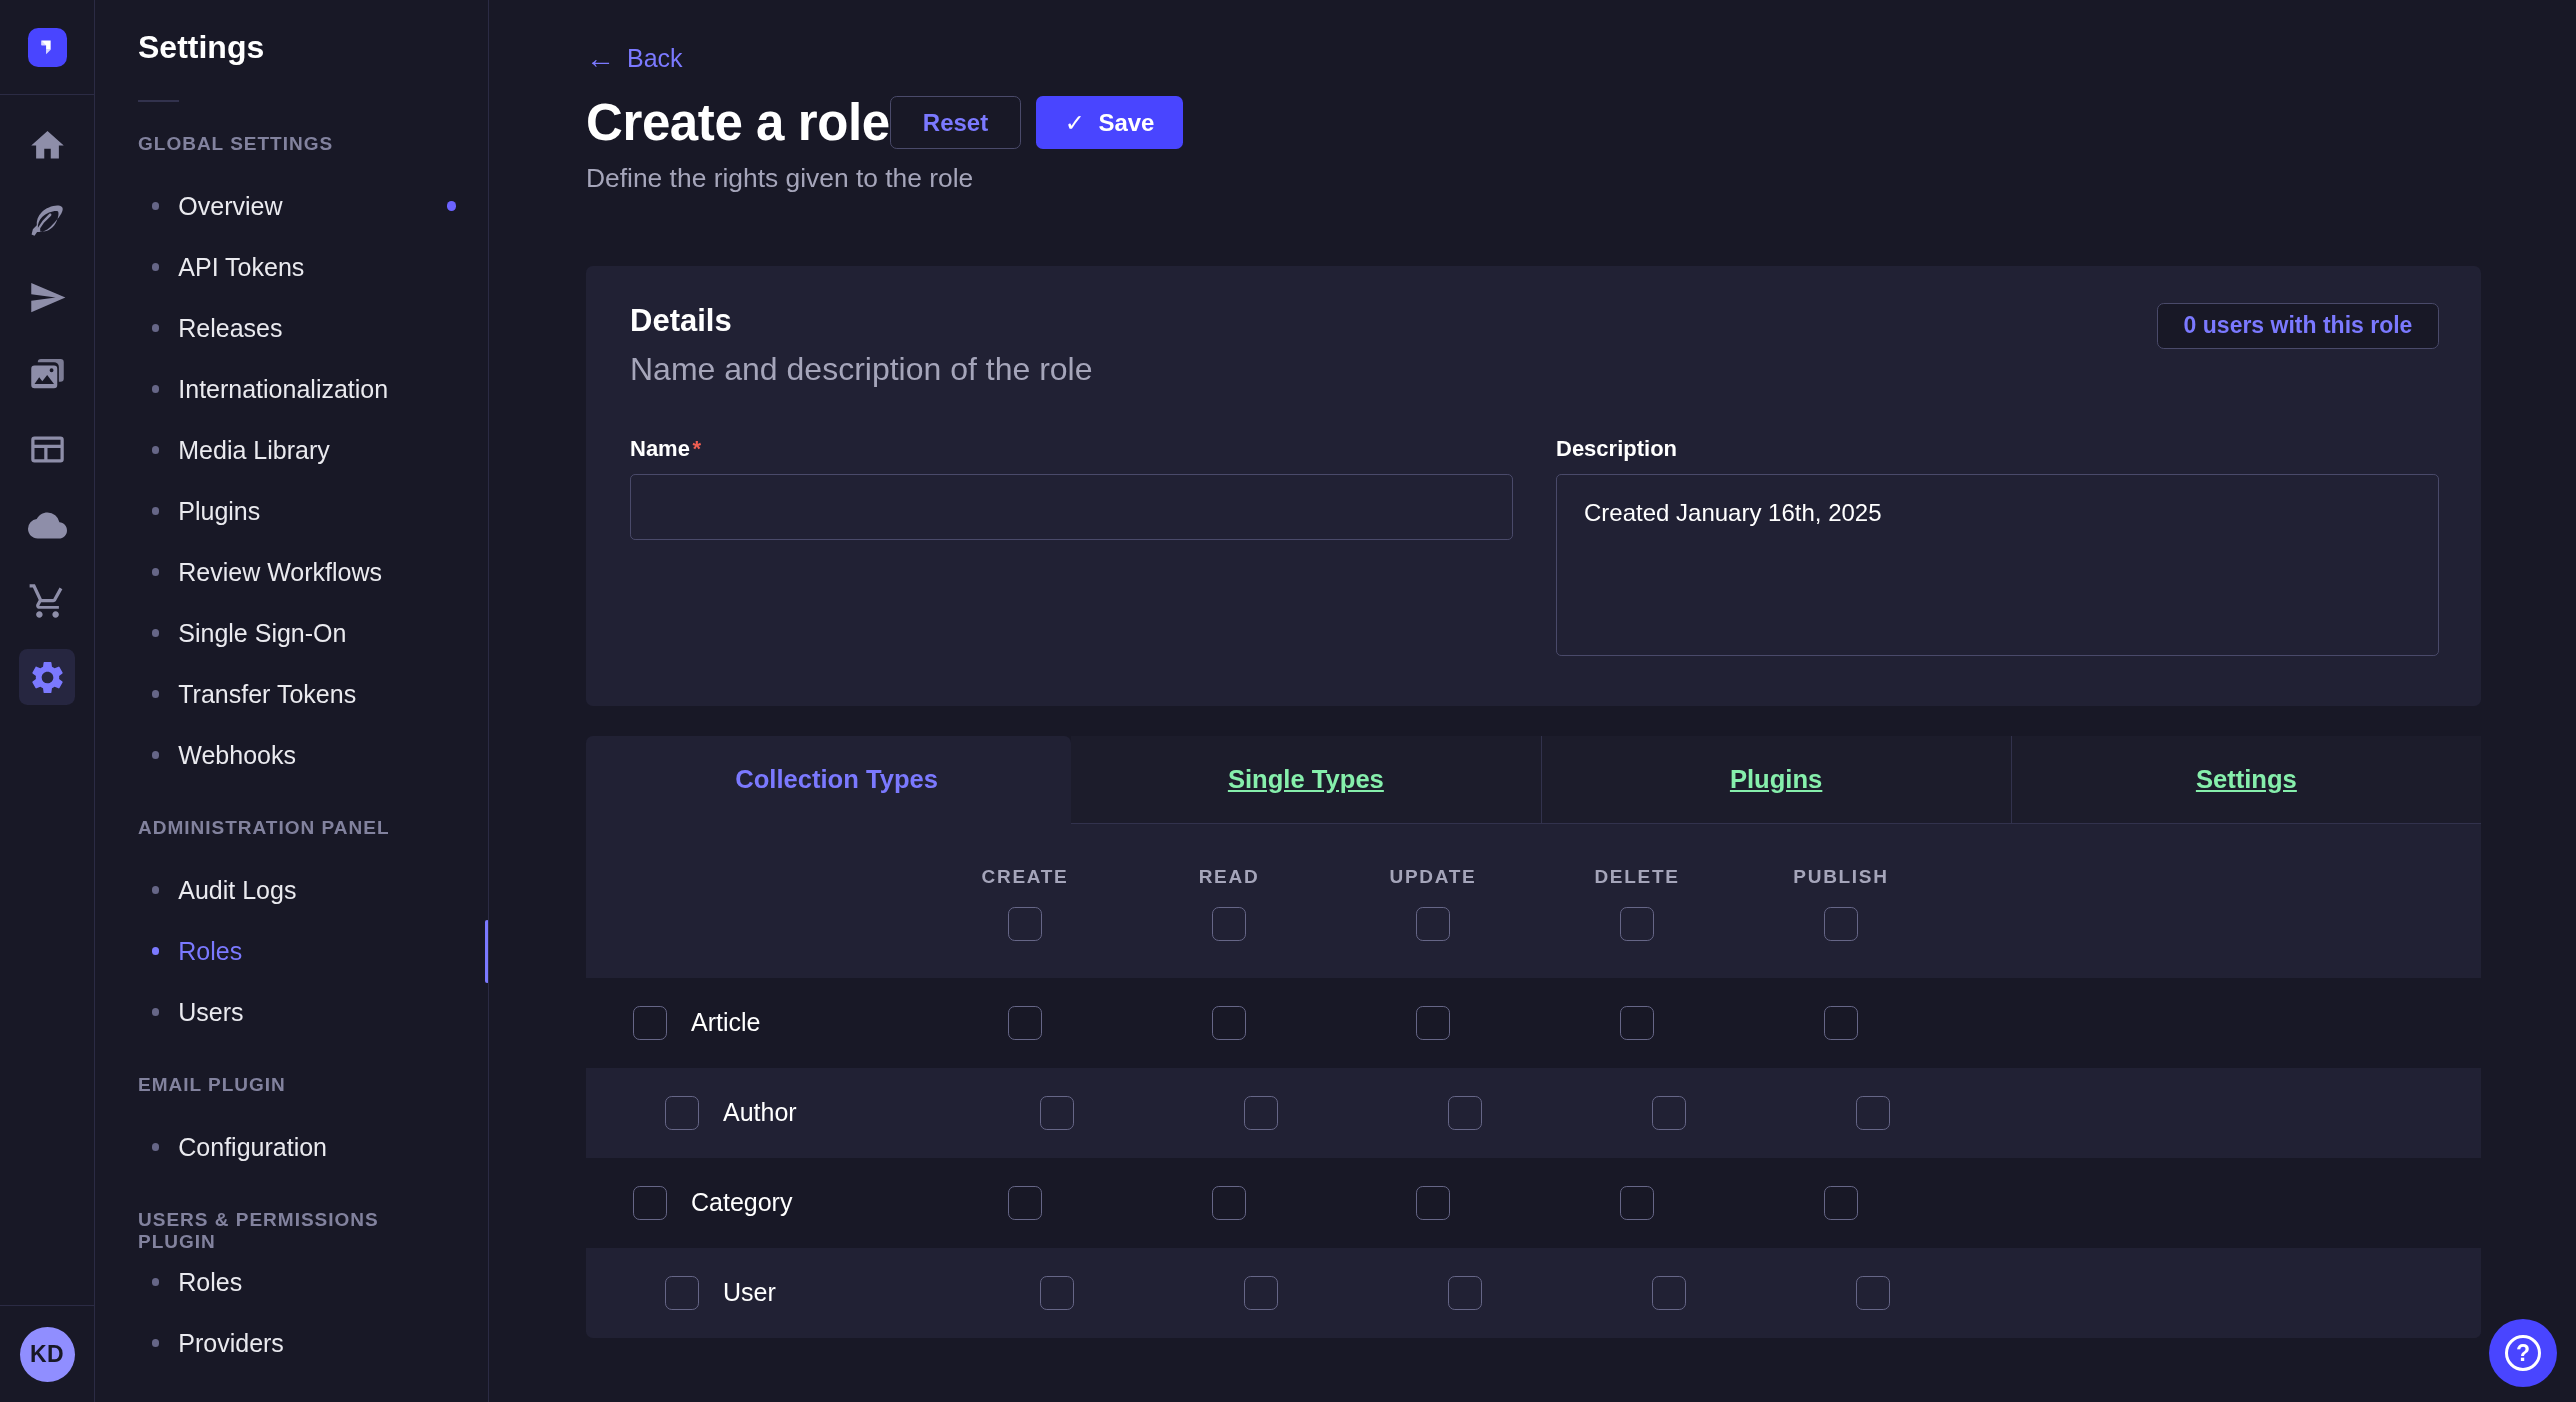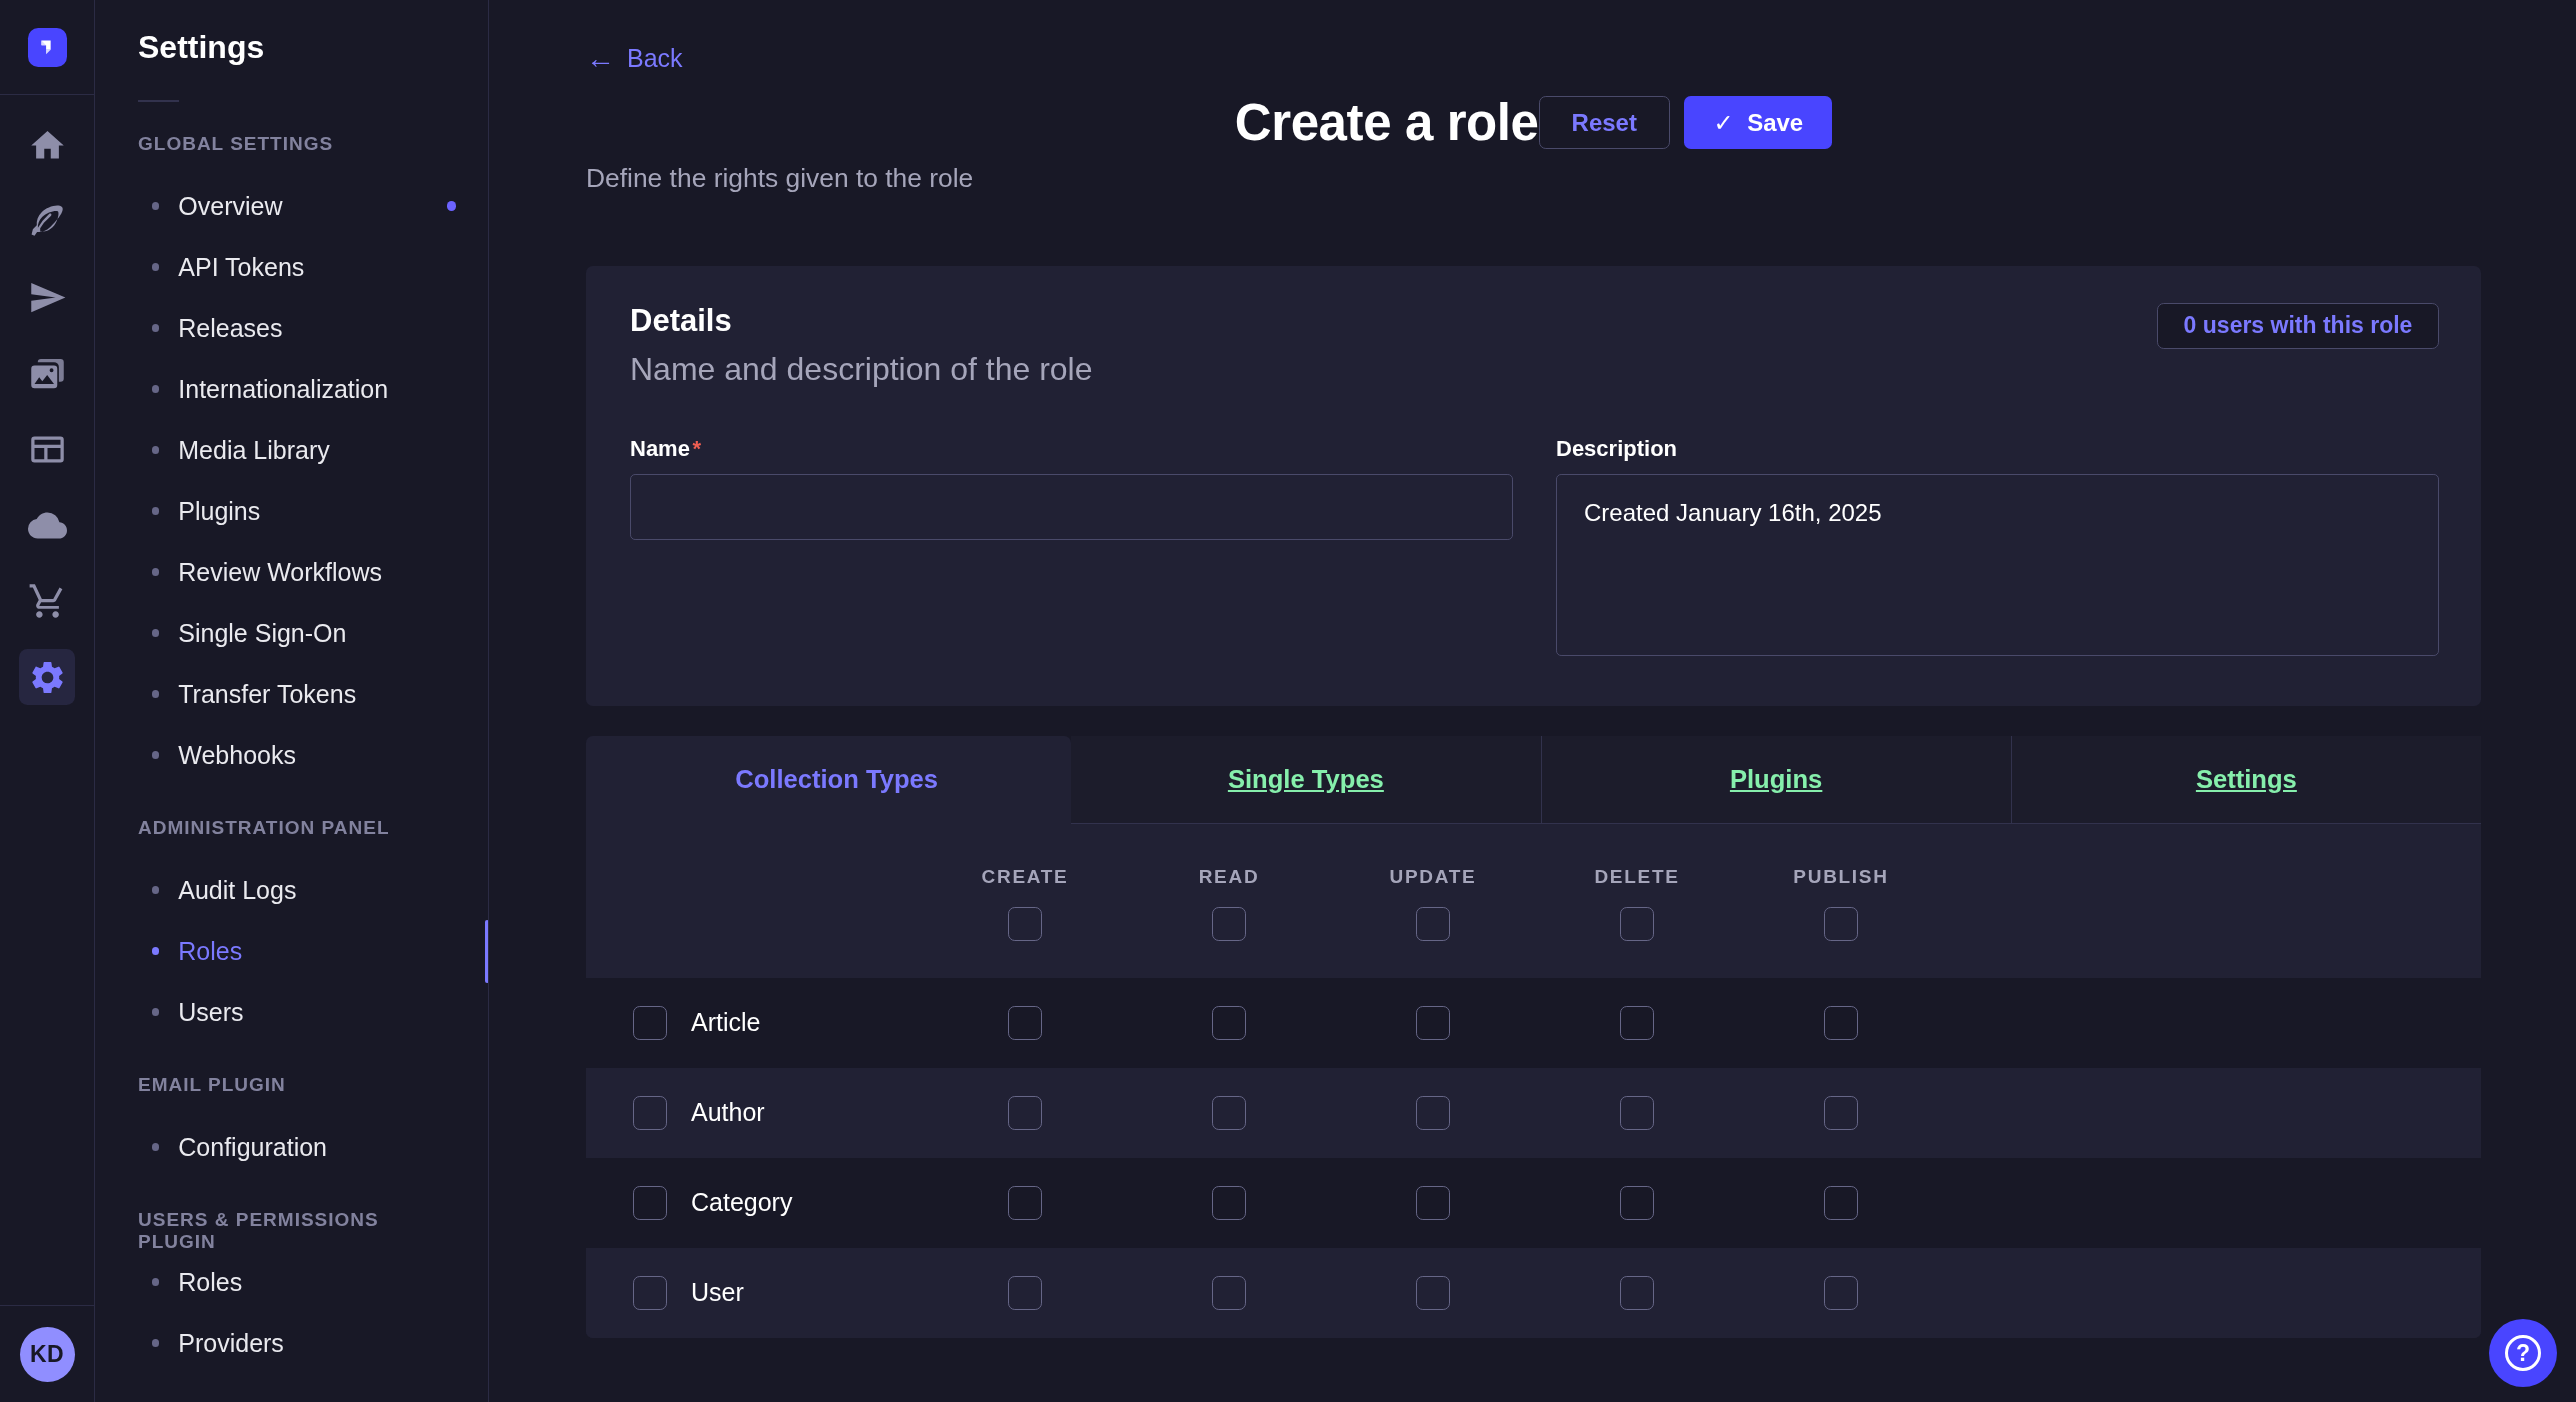--- a/index.html
+++ b/index.html
@@ -38,21 +38,21 @@
   .nav-item-label { font-size:25px; color:#eaeaef; }
   .notif-dot { width:9.4px; height:9.4px; border-radius:50%; background:#6c63ff; margin-left:auto; }
   .nav-item.active .bullet { background:#7b79ff; }
   .nav-item.active .nav-item-label { color:#7b79ff; }
   .nav-item.active::after { content:""; position:absolute; right:-33px; top:-0.9px; width:4.3px; height:63px; border-radius:3.4px; background:#7b79ff; }
 
   
   .main { flex:1; padding:44px 95px 0 97px; position:relative; }
   .back-row { display:inline-flex; align-items:center; gap:12px; color:#7b79ff; font-size:25px; cursor:pointer; }
   .back-arrow { font-size:29px; line-height:1; }
-  .title-row { display:flex; align-items:center; justify-content:center; margin-top:20.4px; }
+  .title-row { display:flex; align-items:center; justify-content:flex-start; margin-top:20.4px; }
   .page-title { font-size:51px; font-weight:bold; color:#ffffff; letter-spacing:-0.4px; }
   .actions { display:flex; gap:14.5px; }
   .btn { height:53px; border-radius:6.8px; font-size:24px; font-weight:bold; display:inline-flex; align-items:center; justify-content:center; cursor:pointer; border:none; font-family:inherit; }
   .btn-reset { padding:3px 32px; background:transparent; border:0.9px solid #4a4a6a; color:#7b79ff; }
   .btn-save { padding:0 29px; background:#4945ff; color:#ffffff; gap:13.6px; }
   .check-glyph { font-size:24px; font-weight:bold; }
   .page-subtitle { margin-top:10.2px; font-size:26.4px; color:#a5a5ba; }
 
   
   .card { margin-top:72px; background:#212134; border-radius:6.8px; padding:37px 42px 47px 44px; }
@@ -79,21 +79,21 @@
   .perm-grid-row { display:grid; grid-template-columns:337px 204px 204px 204px 204px 204px 1fr; }
   .perm-header { height:154px; }
   .perm-header .col-cell { display:flex; flex-direction:column; align-items:center; justify-content:center; gap:19px; padding-top:6.8px; }
   .col-label { font-size:19px; font-weight:bold; letter-spacing:1.7px; color:#a5a5ba; }
   .cb { width:34px; height:34px; border:1.7px solid #666687; border-radius:6.8px; background:transparent; cursor:pointer; flex-shrink:0; }
   .perm-row { height:90px; }
   .perm-row .name-cell { display:flex; align-items:center; padding-left:47px; gap:24px; }
   .row-label { font-size:25px; color:#ffffff; }
   .perm-row .col-cell { display:flex; align-items:center; justify-content:center; }
   .perm-row.odd { background:#181826; }
-  .perm-row.even { background:#212134; }
+  .perm-row.even { background:#212134;margin-left:32px; }
 
   
   .help-fab { position:absolute; right:19px; top:1319px; width:68px; height:68px; border-radius:50%; background:#4945ff; display:flex; align-items:center; justify-content:center; cursor:pointer; }
   .help-ring { width:36px; height:36px; border:3.4px solid #ffffff; border-radius:50%; display:flex; align-items:center; justify-content:center; color:#ffffff; font-size:23px; font-weight:bold; }
 </style>
 </head>
 <body>
 
 <div class="app">
 

